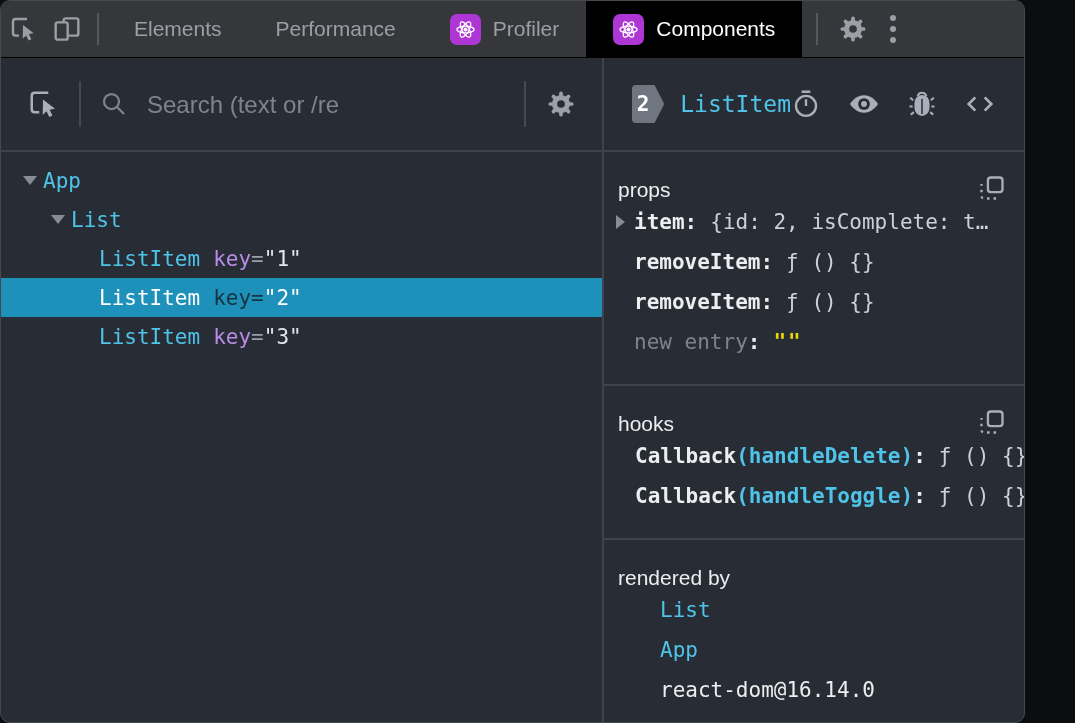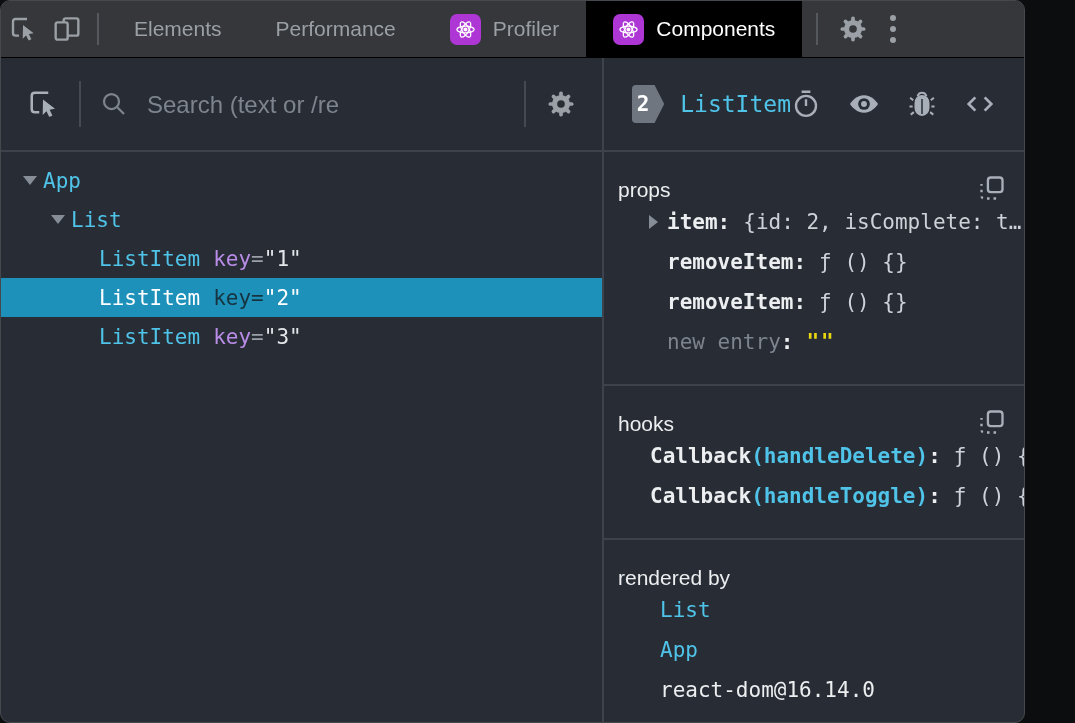--- a/index.html
+++ b/index.html
@@ -96,29 +96,29 @@
   .rh-icons > span { display:flex; }
 
   
   .section { border-bottom:2px solid #3e434b; padding:6px 0 22px; }
   .section.last { border-bottom:none; flex:1; }
   .sec-header { height:44px; display:flex; align-items:flex-end; padding:0 18px 0 14px; }
   .sec-title { font-size:21px; color:#eceef0; }
   .sec-spacer { flex:1; }
   .copy-icon { color:#a9afb9; display:flex; }
 
-  .prow { height:40px; display:flex; align-items:center; font-family:"DejaVu Sans Mono", monospace; font-size:21px; padding-left:35px; white-space:nowrap; overflow:hidden; }
+  .prow { height:40px; display:flex; align-items:center; font-family:"DejaVu Sans Mono", monospace; font-size:21px; padding-left:2px; white-space:nowrap; overflow:hidden; }
   .arrow-col { width:28px; flex:0 0 28px; display:flex; justify-content:center; }
   .tri-right { width:0; height:0; border-top:7px solid transparent; border-bottom:7px solid transparent; border-left:9px solid #878d96; }
   .pkey { color:#eceef0; font-weight:bold; }
   .pkey.muted { color:#7d848d; font-weight:normal; }
   .pcolon { color:#eceef0; font-weight:bold; }
   .pval { color:#cdd2d9; margin-left:13px; }
   .pval.yellow { color:#e8d710; font-weight:bold; letter-spacing:2px; }
-  .hrow { padding-left:46px; }
+  .hrow { padding-left:31px; }
   .hname { color:#eceef0; font-weight:bold; }
   .harg { color:#4fc3e8; font-weight:bold; }
   .rrow { padding-left:56px; }
   .rlink { color:#4fc3e8; }
   .rplain { color:#eceef0; }
 </style>
 </head>
 <body>
 
 <div class="window">

